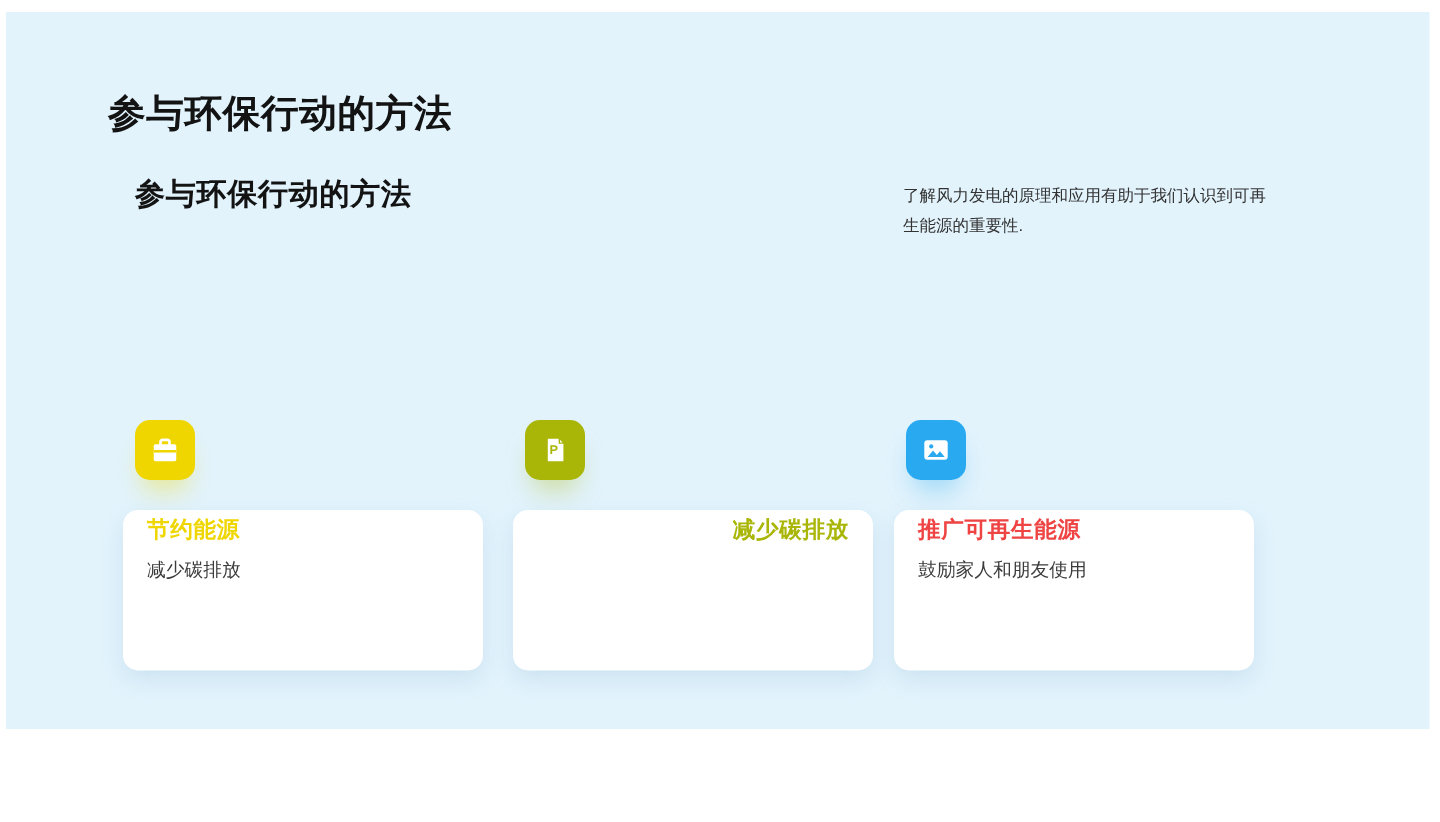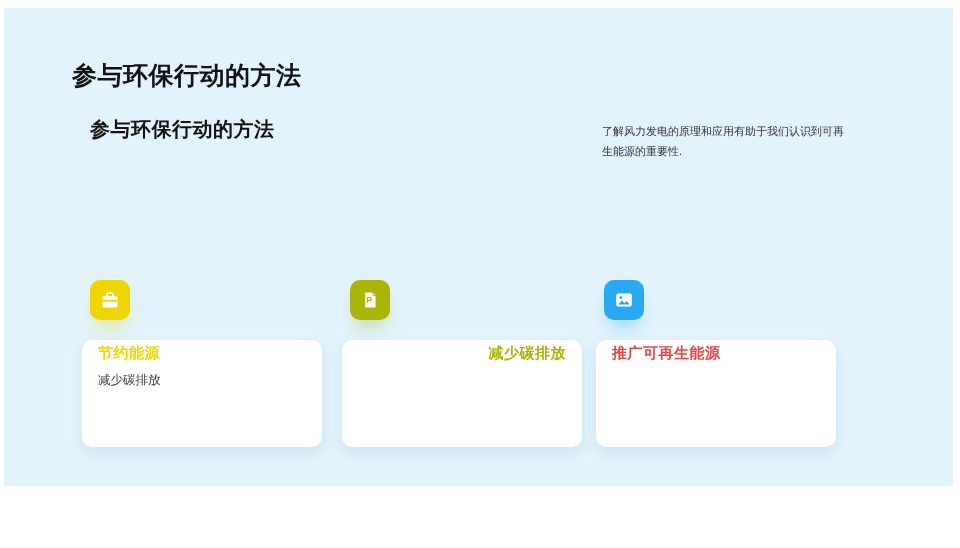--- a/index.html
+++ b/index.html
@@ -120,16 +120,17 @@
   <div class="card-group cg-3">
     <div class="icon-badge" style="background-color: rgb(41, 170, 240); color: rgb(41, 170, 240); --glow: rgba(41,170,240,0.40);">
       <svg width="24" height="24" viewBox="0 0 24 24" aria-hidden="true">
         <rect x="4.2" y="5.5" width="15.6" height="13" rx="2" fill="#ffffff"></rect>
         <circle cx="8.8" cy="9.6" r="1.4" fill="currentColor"></circle>
         <path d="M6.4 16.6 L10 12.3 L12.6 15.3 L14.6 12.9 L17.8 16.6 Z" fill="currentColor"></path>
       </svg>
     </div>
     <div class="card">
       <div class="card-title" style="color: #ef4444;">推广可再生能源</div>
+      <div class="card-body">鼓励家人和朋友使用</div>
     </div>
   </div>
 
 </div>
 
 </body></html>

